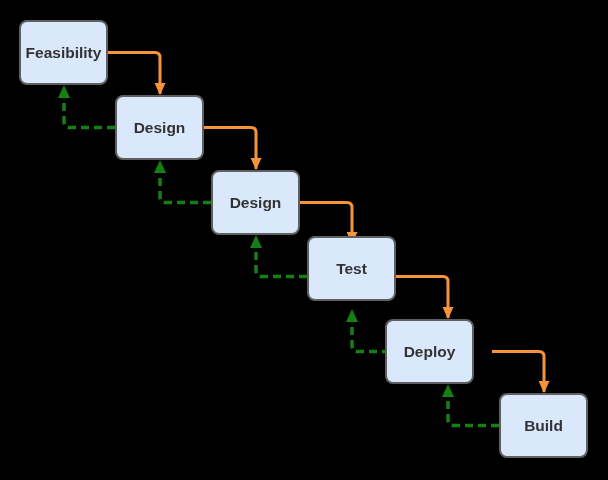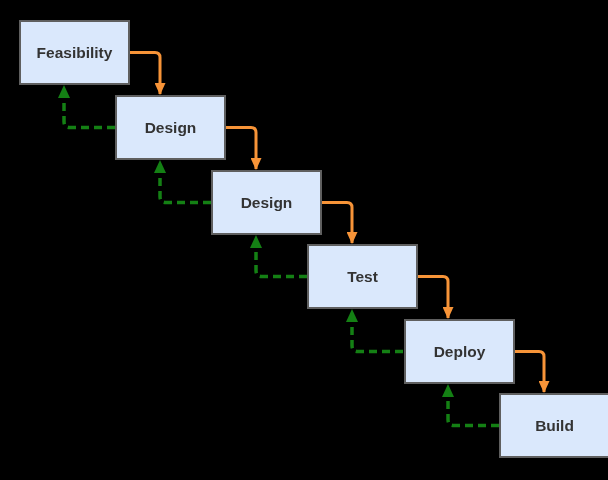--- a/index.html
+++ b/index.html
@@ -27,25 +27,25 @@
   .bwd{
     fill:none;
     stroke:var(--arrow-backward);
     stroke-width:3.5;
     stroke-dasharray:8 5;
   }
   .fwd-head{fill:var(--arrow-forward);}
   .bwd-head{fill:var(--arrow-backward);}
   .node{
     position:absolute;
-    width:111px;height:65px;
+    width:89px;height:65px;
     box-sizing:border-box;
     background:var(--box-fill);
     border:2px solid var(--box-border);
-    border-radius:0;
+    border-radius:8px;
     display:flex;
     align-items:center;
     justify-content:center;
   }
   .node-label{
     font-size:15.5px;
     font-weight:bold;
     color:var(--node-text);
     white-space:nowrap;
   }
@@ -80,23 +80,23 @@
 
   <div class="node" style="left:19px;top:20px">
     <span class="node-label">Feasibility</span>
   </div>
   <div class="node" style="left:115px;top:95px">
     <span class="node-label">Design</span>
   </div>
   <div class="node" style="left:211px;top:170px">
     <span class="node-label">Design</span>
   </div>
-  <div class="node" style="left:307px;top:244px">
+  <div class="node" style="left:307px;top:236px">
     <span class="node-label">Test</span>
   </div>
-  <div class="node" style="left:404px;top:319px">
+  <div class="node" style="left:385px;top:319px">
     <span class="node-label">Deploy</span>
   </div>
   <div class="node" style="left:499px;top:393px">
     <span class="node-label">Build</span>
   </div>
 
 </div>
 
 </body></html>

